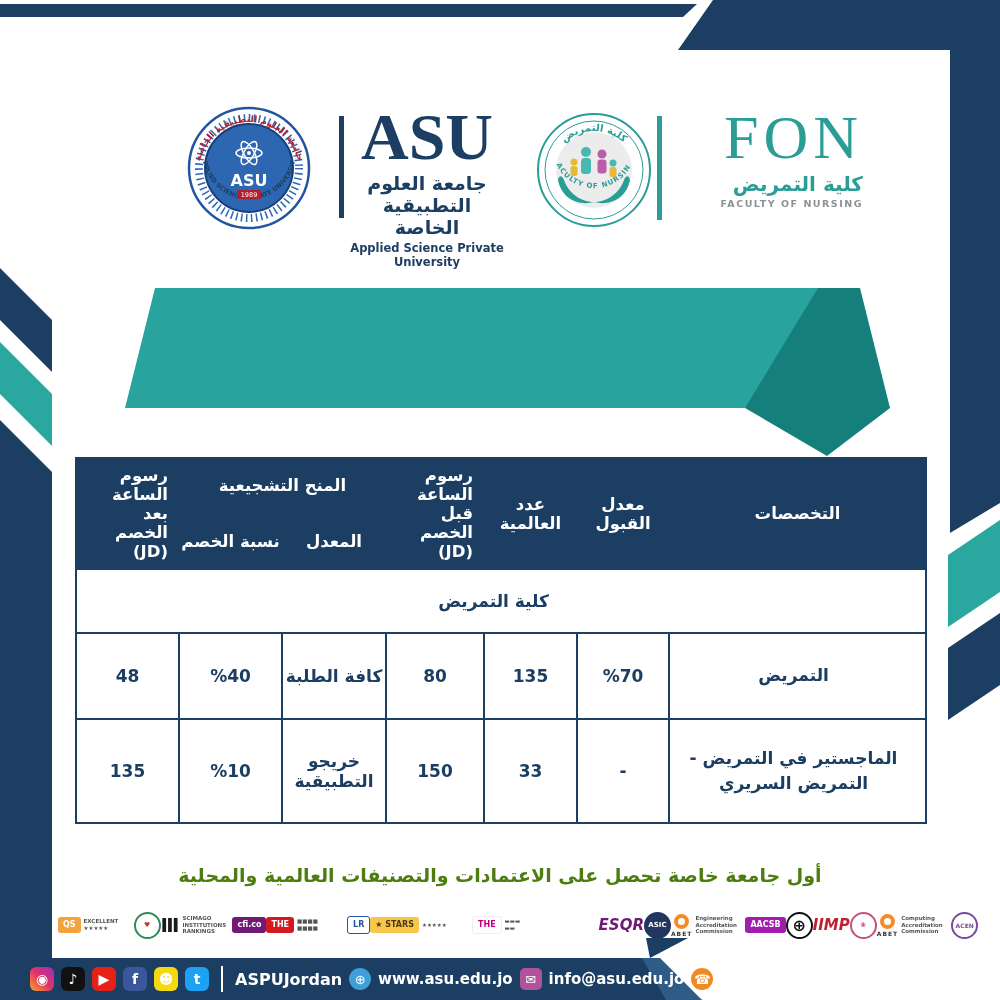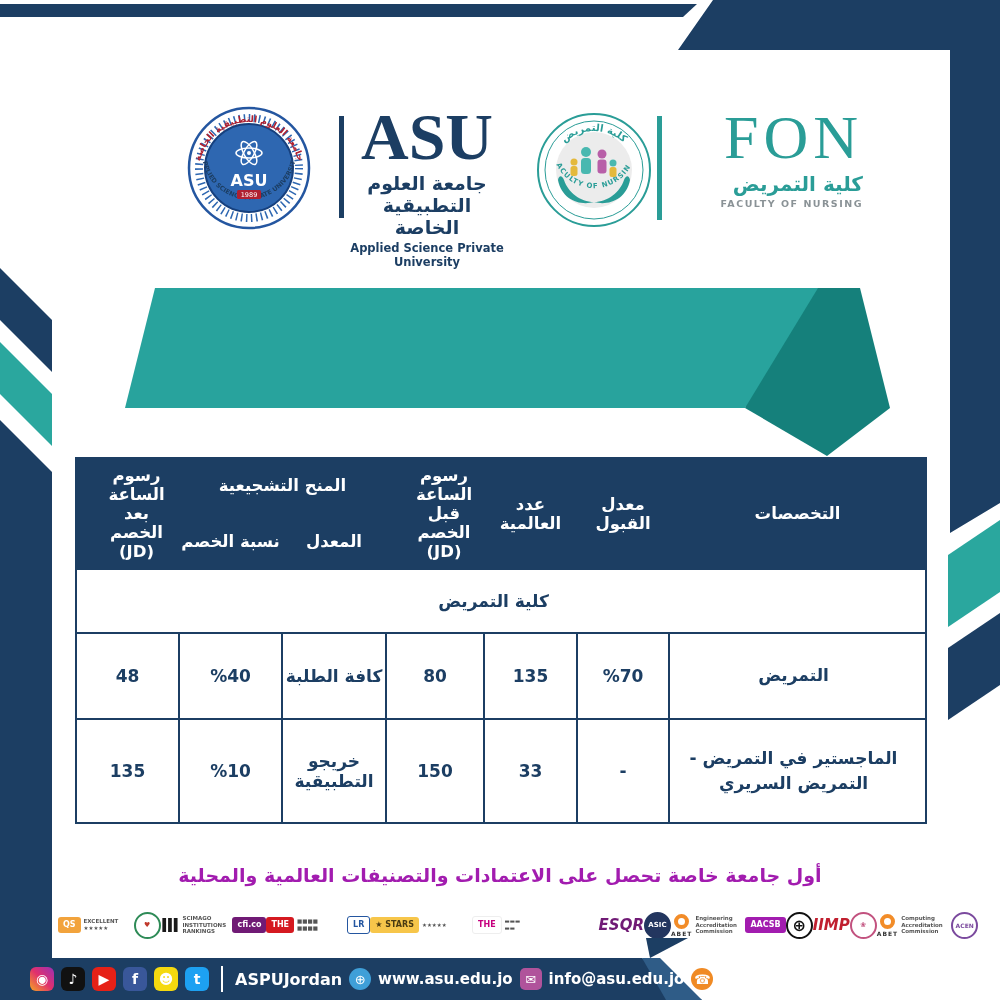--- a/index.html
+++ b/index.html
@@ -50,29 +50,29 @@
       clip-path:polygon(60px 3px,723px 3px,650px 123px,30px 123px);}
   .banner-title{position:absolute;left:130px;top:315px;width:600px;text-align:center;
       color:#fff;font-size:34px;font-weight:bold;direction:rtl;}
 
   
   table.grants{position:absolute;left:75px;top:457px;width:850px;border-collapse:collapse;
       direction:rtl;table-layout:fixed;font-family:"DejaVu Sans", sans-serif;}
   table.grants th, table.grants td{border:2px solid #1c3e63;}
   table.grants thead th{background:#1c3e63;color:#fff;font-weight:bold;font-size:16.5px;}
   .pre{white-space:pre-line;}
-  .th-fee{text-align:center;padding-right:10px;padding-left:28px;}
+  .th-fee{text-align:right;padding-right:10px;padding-left:28px;}
   td.section-row{background:#e4e5e9;color:#1c3e63;font-weight:bold;font-size:18px;
       text-align:right;padding-right:16px;height:60px;}
   table.grants tbody td{background:#fff;color:#1c3e63;font-weight:bold;font-size:17px;text-align:center;}
   td.spec-cell{text-align:right;padding-right:18px;padding-left:10px;line-height:1.5;}
 
   
   .footnote{position:absolute;left:60px;top:864px;width:880px;text-align:center;
-      color:#a21caf;font-size:19px;font-weight:bold;direction:rtl;}
+      color:#4d7c0f;font-size:19px;font-weight:bold;direction:rtl;}
 
   
   .badges{position:absolute;left:58px;top:901px;width:886px;height:48px;display:flex;
       align-items:center;justify-content:space-between;}
   .badge{display:flex;align-items:center;gap:3px;flex:0 0 auto;}
   .badge .bx{display:flex;align-items:center;justify-content:center;font-weight:bold;
       border-radius:3px;padding:4px 5px;font-size:8px;line-height:1;}
   .badge .circ{width:27px;height:27px;border-radius:50%;display:flex;align-items:center;
       justify-content:center;font-weight:bold;box-sizing:border-box;}
   .badge .plainabbr{font-weight:bold;line-height:1;}

